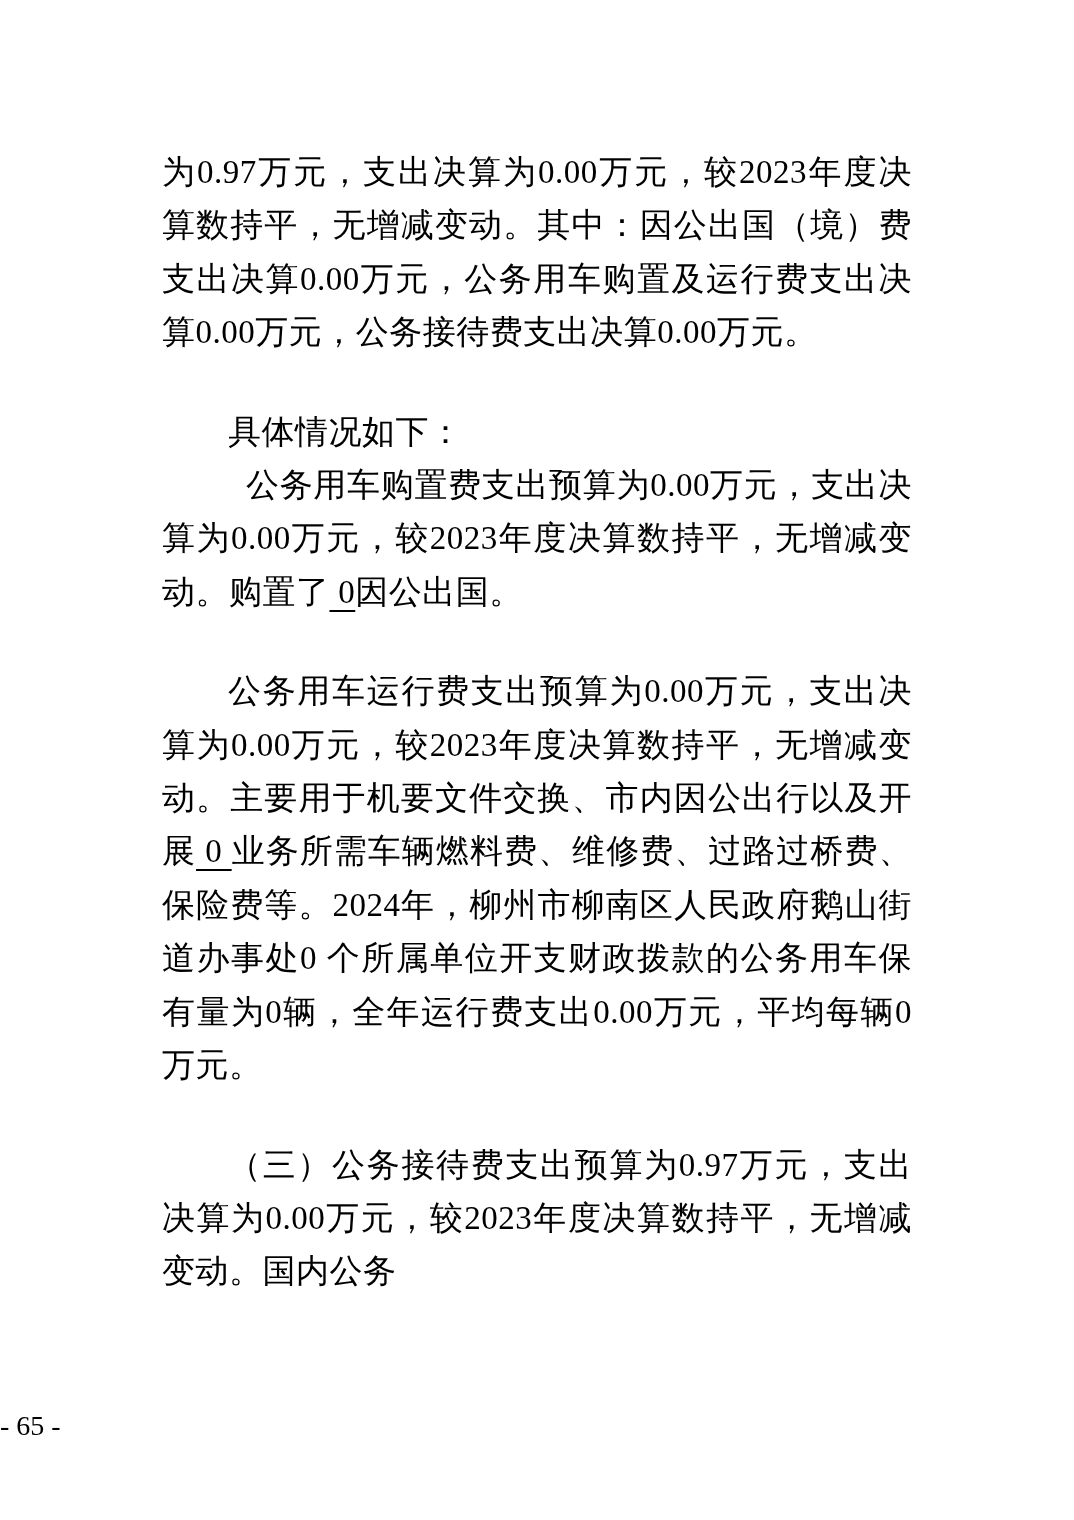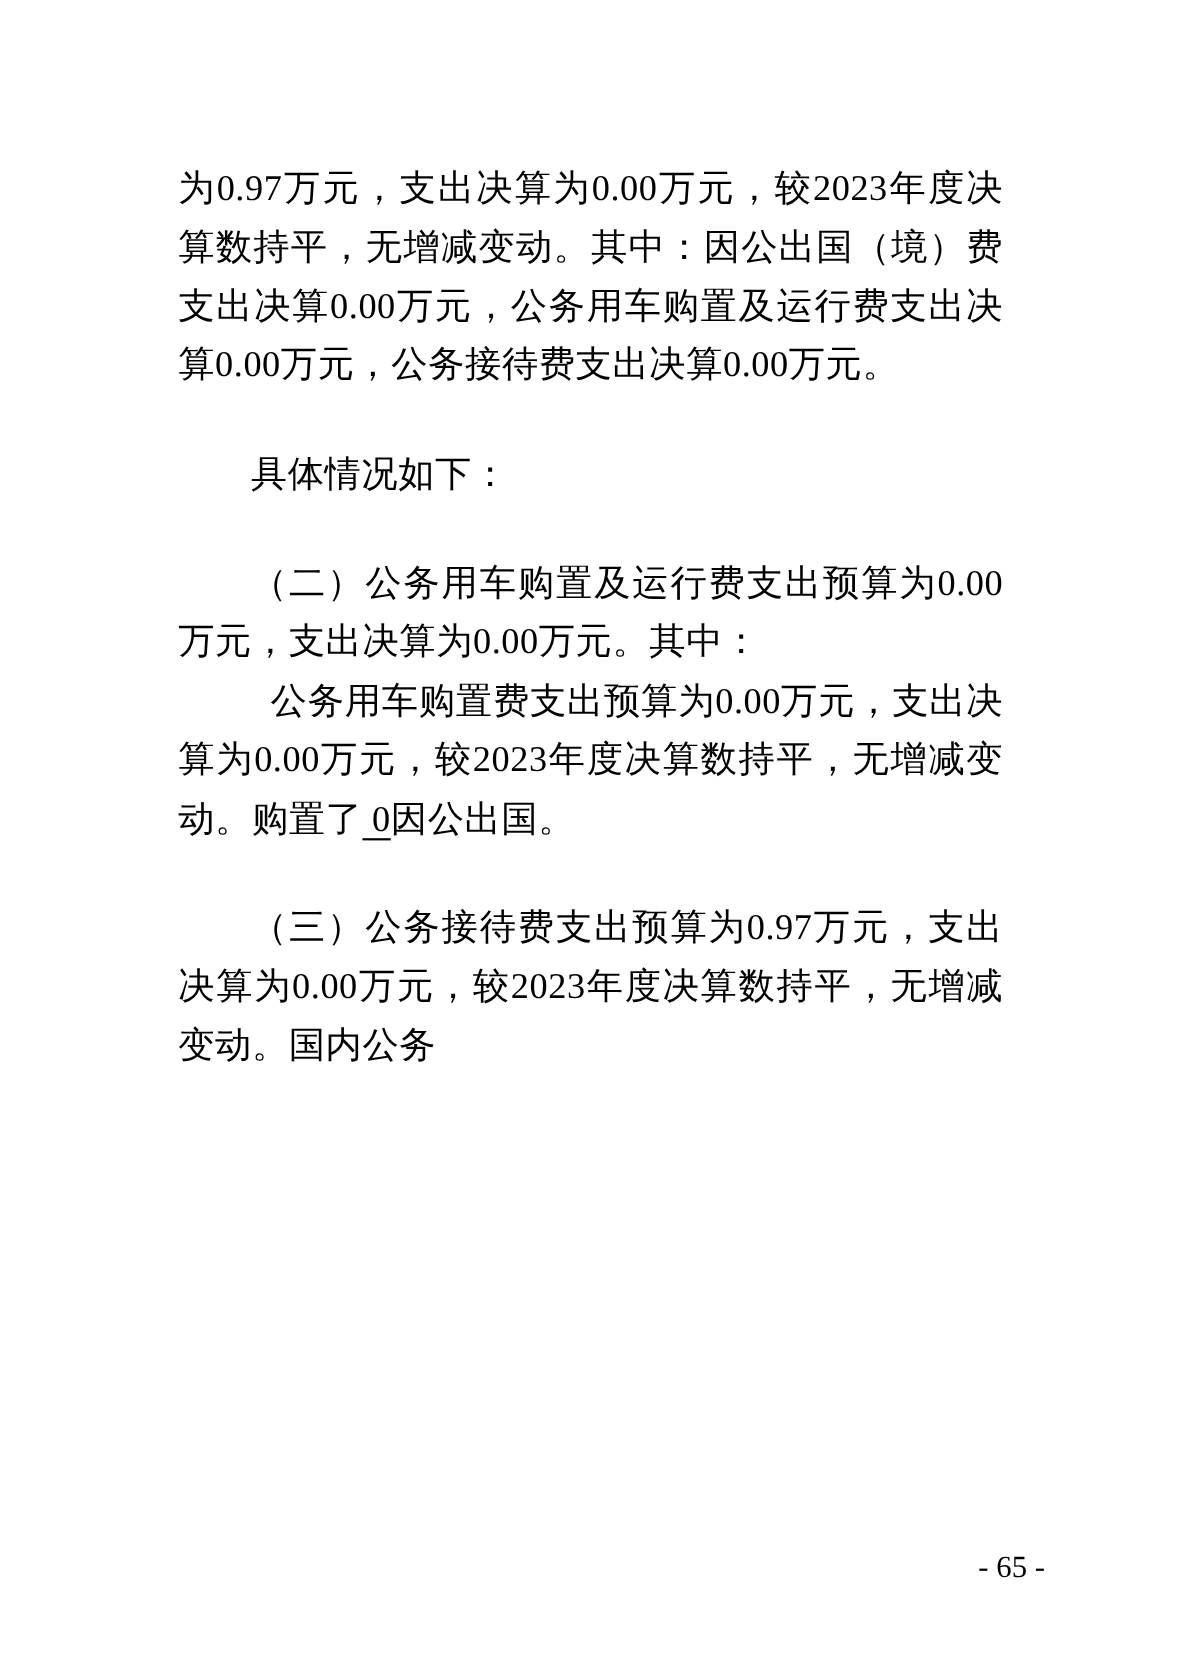--- a/index.html
+++ b/index.html
@@ -38,49 +38,49 @@
   .u {
     text-decoration: underline;
     text-decoration-thickness: 2px;
     text-underline-offset: 7px;
   }
   .footer {
     position: absolute;
     left: 0;
     top: 1408px;
     width: 100%;
-    text-align: right;
+    text-align: left;
     font-size: 28px;
     line-height: 36px;
     color: #000000;
   }
 </style>
 </head>
 <body>
 
 <div class="page">
   <div class="content">
 
     <p class="para indent-0">
       <span>为0.97万元，支出决算为0.00万元，较2023年度决算数持平，无增减变动。其中：因公出国（境）费支出决算0.00万元，公务用车购置及运行费支出决算0.00万元，公务接待费支出决算0.00万元。</span>
     </p>
 
     <p class="para indent-2">
       <span>具体情况如下：</span>
     </p>
 
 
-    <p class="para indent-2">
-      <span>（二）公务用车购置及运行费支出预算为0.00万元，支出决算为0.00万元。其中：</span>
-    </p>
 
     <p class="para indent-25">
       <span>公务用车购置费支出预算为0.00万元，支出决算为0.00万元，较2023年度决算数持平，无增减变动。购置了</span><span class="u">&nbsp;0</span><span>因公出国。</span>
     </p>
 
+    <p class="para indent-2">
+      <span>公务用车运行费支出预算为0.00万元，支出决算为0.00万元，较2023年度决算数持平，无增减变动。主要用于机要文件交换、市内因公出行以及开展</span><span class="u">&nbsp;0&nbsp;</span><span>业务所需车辆燃料费、维修费、过路过桥费、保险费等。2024年，柳州市柳南区人民政府鹅山街道办事处0 个所属单位开支财政拨款的公务用车保有量为0辆，全年运行费支出0.00万元，平均每辆0万元。</span>
+    </p>
 
     <p class="para indent-2">
       <span>（三）公务接待费支出预算为0.97万元，支出决算为0.00万元，较2023年度决算数持平，无增减变动。国内公务</span>
     </p>
 
   </div>
 
   <div class="footer">- 65 -</div>
 </div>
 

